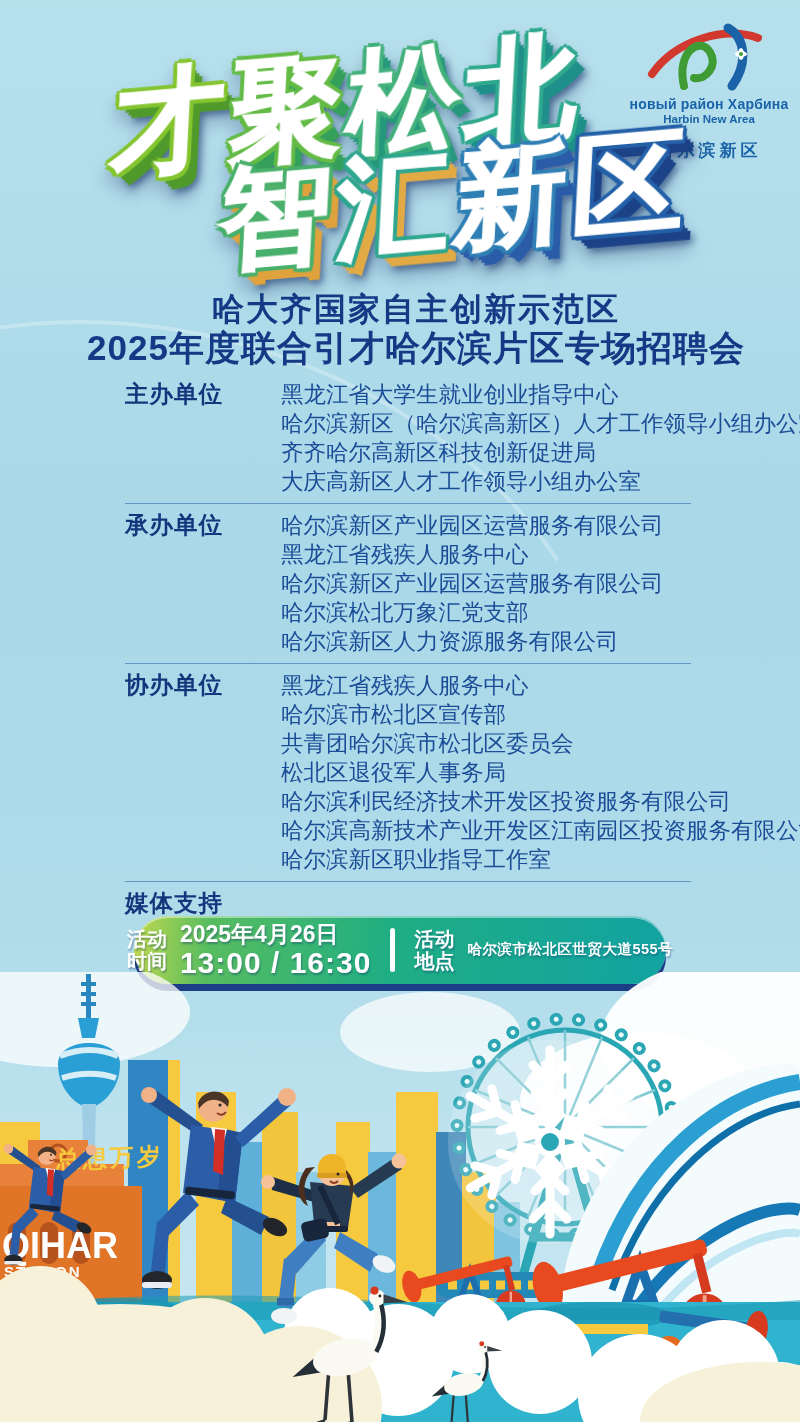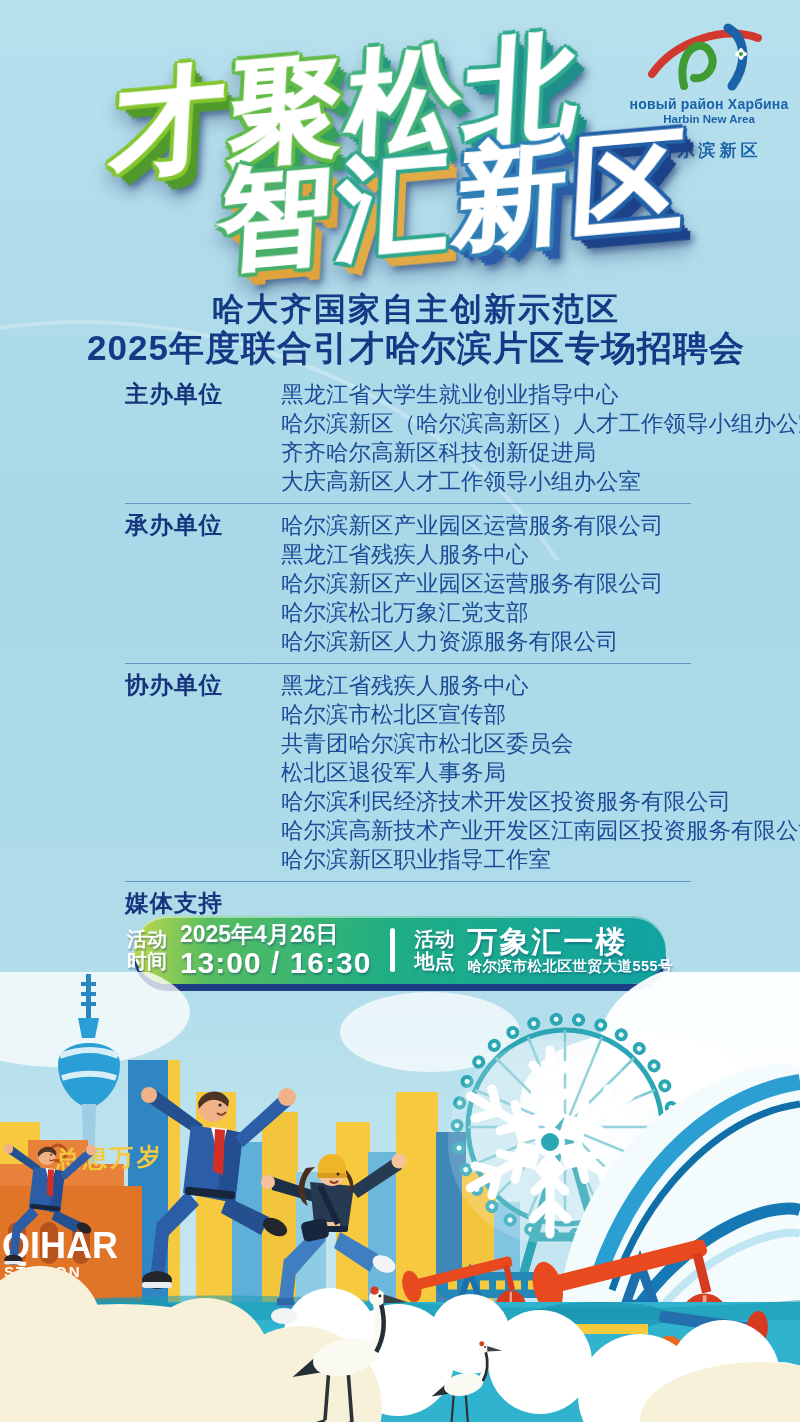--- a/index.html
+++ b/index.html
@@ -149,21 +149,20 @@
     <div class="b-main">
       <div class="b-date">2025年4月26日</div>
       <div class="b-time">13:00 / 16:30</div>
     </div>
     <div class="b-sep"></div>
     <div class="b-lab">
       <div>活动</div>
       <div>地点</div>
     </div>
     <div class="b-main">
-      <div class="b-venue">万象汇一楼</div>
       <div class="b-addr">哈尔滨市松北区世贸大道555号</div>
     </div>
   </div>
 
   <svg class="scene" viewBox="0 0 800 450">
     <defs>
       <g id="pj">
         <path d="M-34,96 L0,0 L34,96" stroke="#1c6fae" stroke-width="10" fill="none"></path>
         <path d="M-24,66 L24,66 M-16,40 L16,40" stroke="#1c6fae" stroke-width="5"></path>
         <rect x="-54" y="92" width="108" height="12" fill="#1c6fae"></rect>

